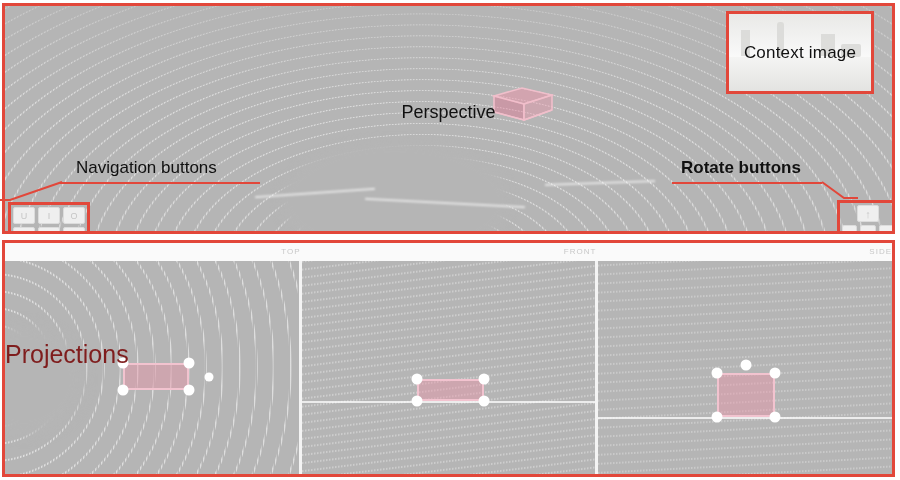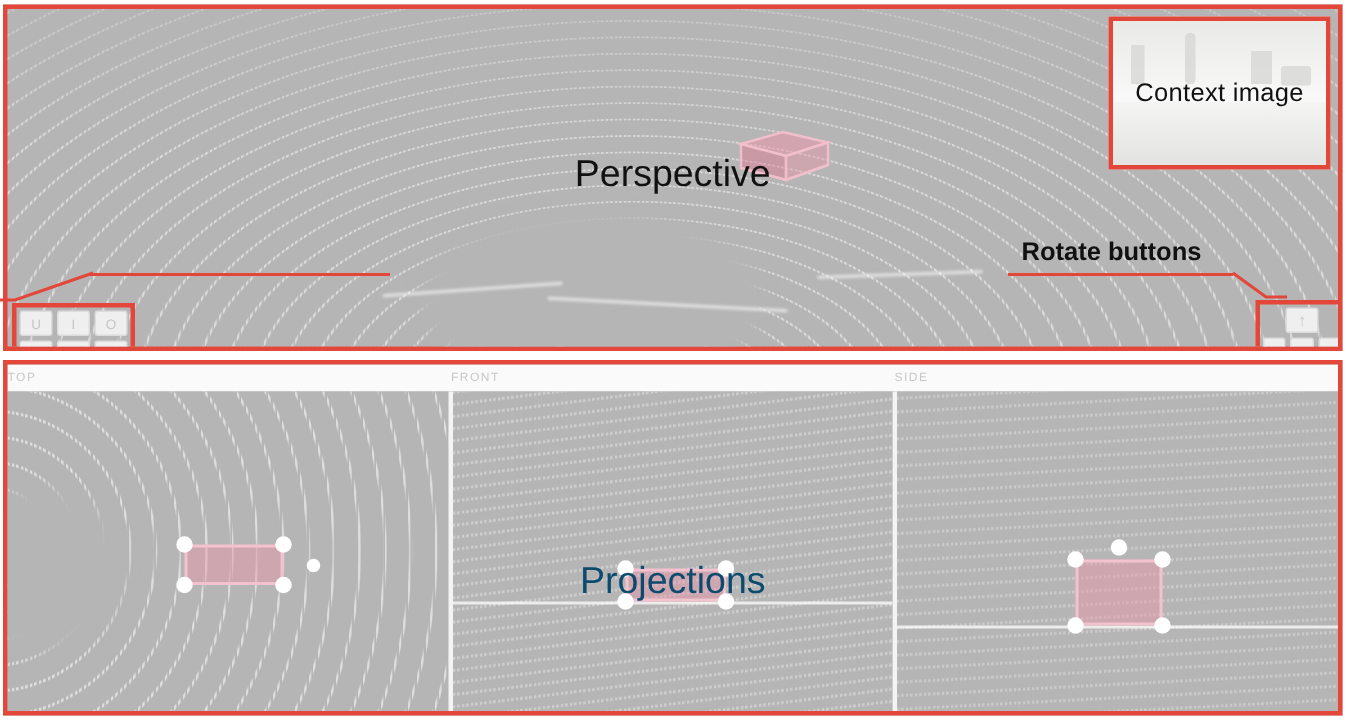--- a/index.html
+++ b/index.html
@@ -84,22 +84,22 @@
     background: rgba(255,255,255,0.65);
     filter: blur(1px);
   }
 
   
   .cuboid3d { position: absolute; left: 483px; top: 76px; }
 
   
   .context-image {
     position: absolute;
-    right: 5px; top: 5px;
-    width: 148px; height: 102px;
+    right: 18px; top: 5px;
+    width: 148px; height: 83px;
     border: 3px solid #e2473a;
     box-sizing: border-box;
     background: #f2f2f0;
     overflow: hidden;
   }
   .ctx-sky {
     position: absolute; left:0; top:0; width:100%; height:58%;
     background: linear-gradient(to bottom, #e9e9e7, #fafafa);
   }
   .ctx-road {
@@ -115,21 +115,21 @@
     font-size: 17px;
     color: #111;
     letter-spacing: .2px;
   }
 
   
   .perspective-label {
     position: absolute;
     left: 0; right: 0; top: 96px;
     text-align: center;
-    font-size: 25px;
+    font-size: 18px;
     color: #111;
   }
 
   
   .callout-text {
     position: absolute;
     font-size: 17px;
     color: #111;
     white-space: nowrap;
     padding-bottom: 2px;
@@ -185,21 +185,21 @@
   }
   .proj-header {
     position: absolute;
     left: 0; top: 0; right: 0;
     height: 18px;
     background: #fafafa;
     display: flex;
   }
   .proj-header .cell {
     flex: 1 1 0;
-    text-align: left;
+    text-align: right;
     font-size: 8px;
     letter-spacing: 1px;
     color: #c8c8c8;
     line-height: 18px;
   }
   .proj-body {
     position: absolute;
     left: 0; top: 18px; right: 0; bottom: 0;
     display: flex;
   }
@@ -272,25 +272,23 @@
     position: absolute;
     width: 11px; height: 11px;
     border-radius: 50%;
     background: #ffffff;
     transform: translate(-50%, -50%);
   }
 
   .projections-label {
     position: absolute;
     left: 0; right: 0; top: 97px;
-    text-align: center;
     font-size: 25px;
-    color: #0c4a6e;
+    color: #7f1d1d;
     pointer-events: none;
-    margin-top: 33px;
   }
 </style>
 </head>
 <body>
 
 <div id="app">
 
   <div class="perspective-panel">
 
     <div class="cloud">
@@ -342,20 +340,21 @@
         <div class="key arrow">↑</div>
       </div>
       <div class="keyrow">
         <div class="key arrow">←</div>
         <div class="key arrow">↓</div>
         <div class="key arrow">→</div>
       </div>
     </div>
   </div>
 
+  <div class="callout-text" style="left:76px; top:158px;">Navigation buttons</div>
   <div class="callout-underline" style="left:60px; top:182px; width:200px;"></div>
   <svg class="leader" style="left:0px; top:180px; width:70px; height:22px;" viewBox="0 0 70 22">
     <polyline points="62,2 10,20 0,20" fill="none" stroke="#e2473a" stroke-width="2"></polyline>
   </svg>
 
   <div class="callout-text" style="left:681px; top:158px;font-weight:bold;">Rotate buttons</div>
   <div class="callout-underline" style="left:672px; top:182px; width:150px;"></div>
   <svg class="leader" style="left:818px; top:180px; width:40px; height:22px;" viewBox="0 0 40 22">
     <polyline points="4,2 26,18 40,18" fill="none" stroke="#e2473a" stroke-width="2"></polyline>
   </svg>

